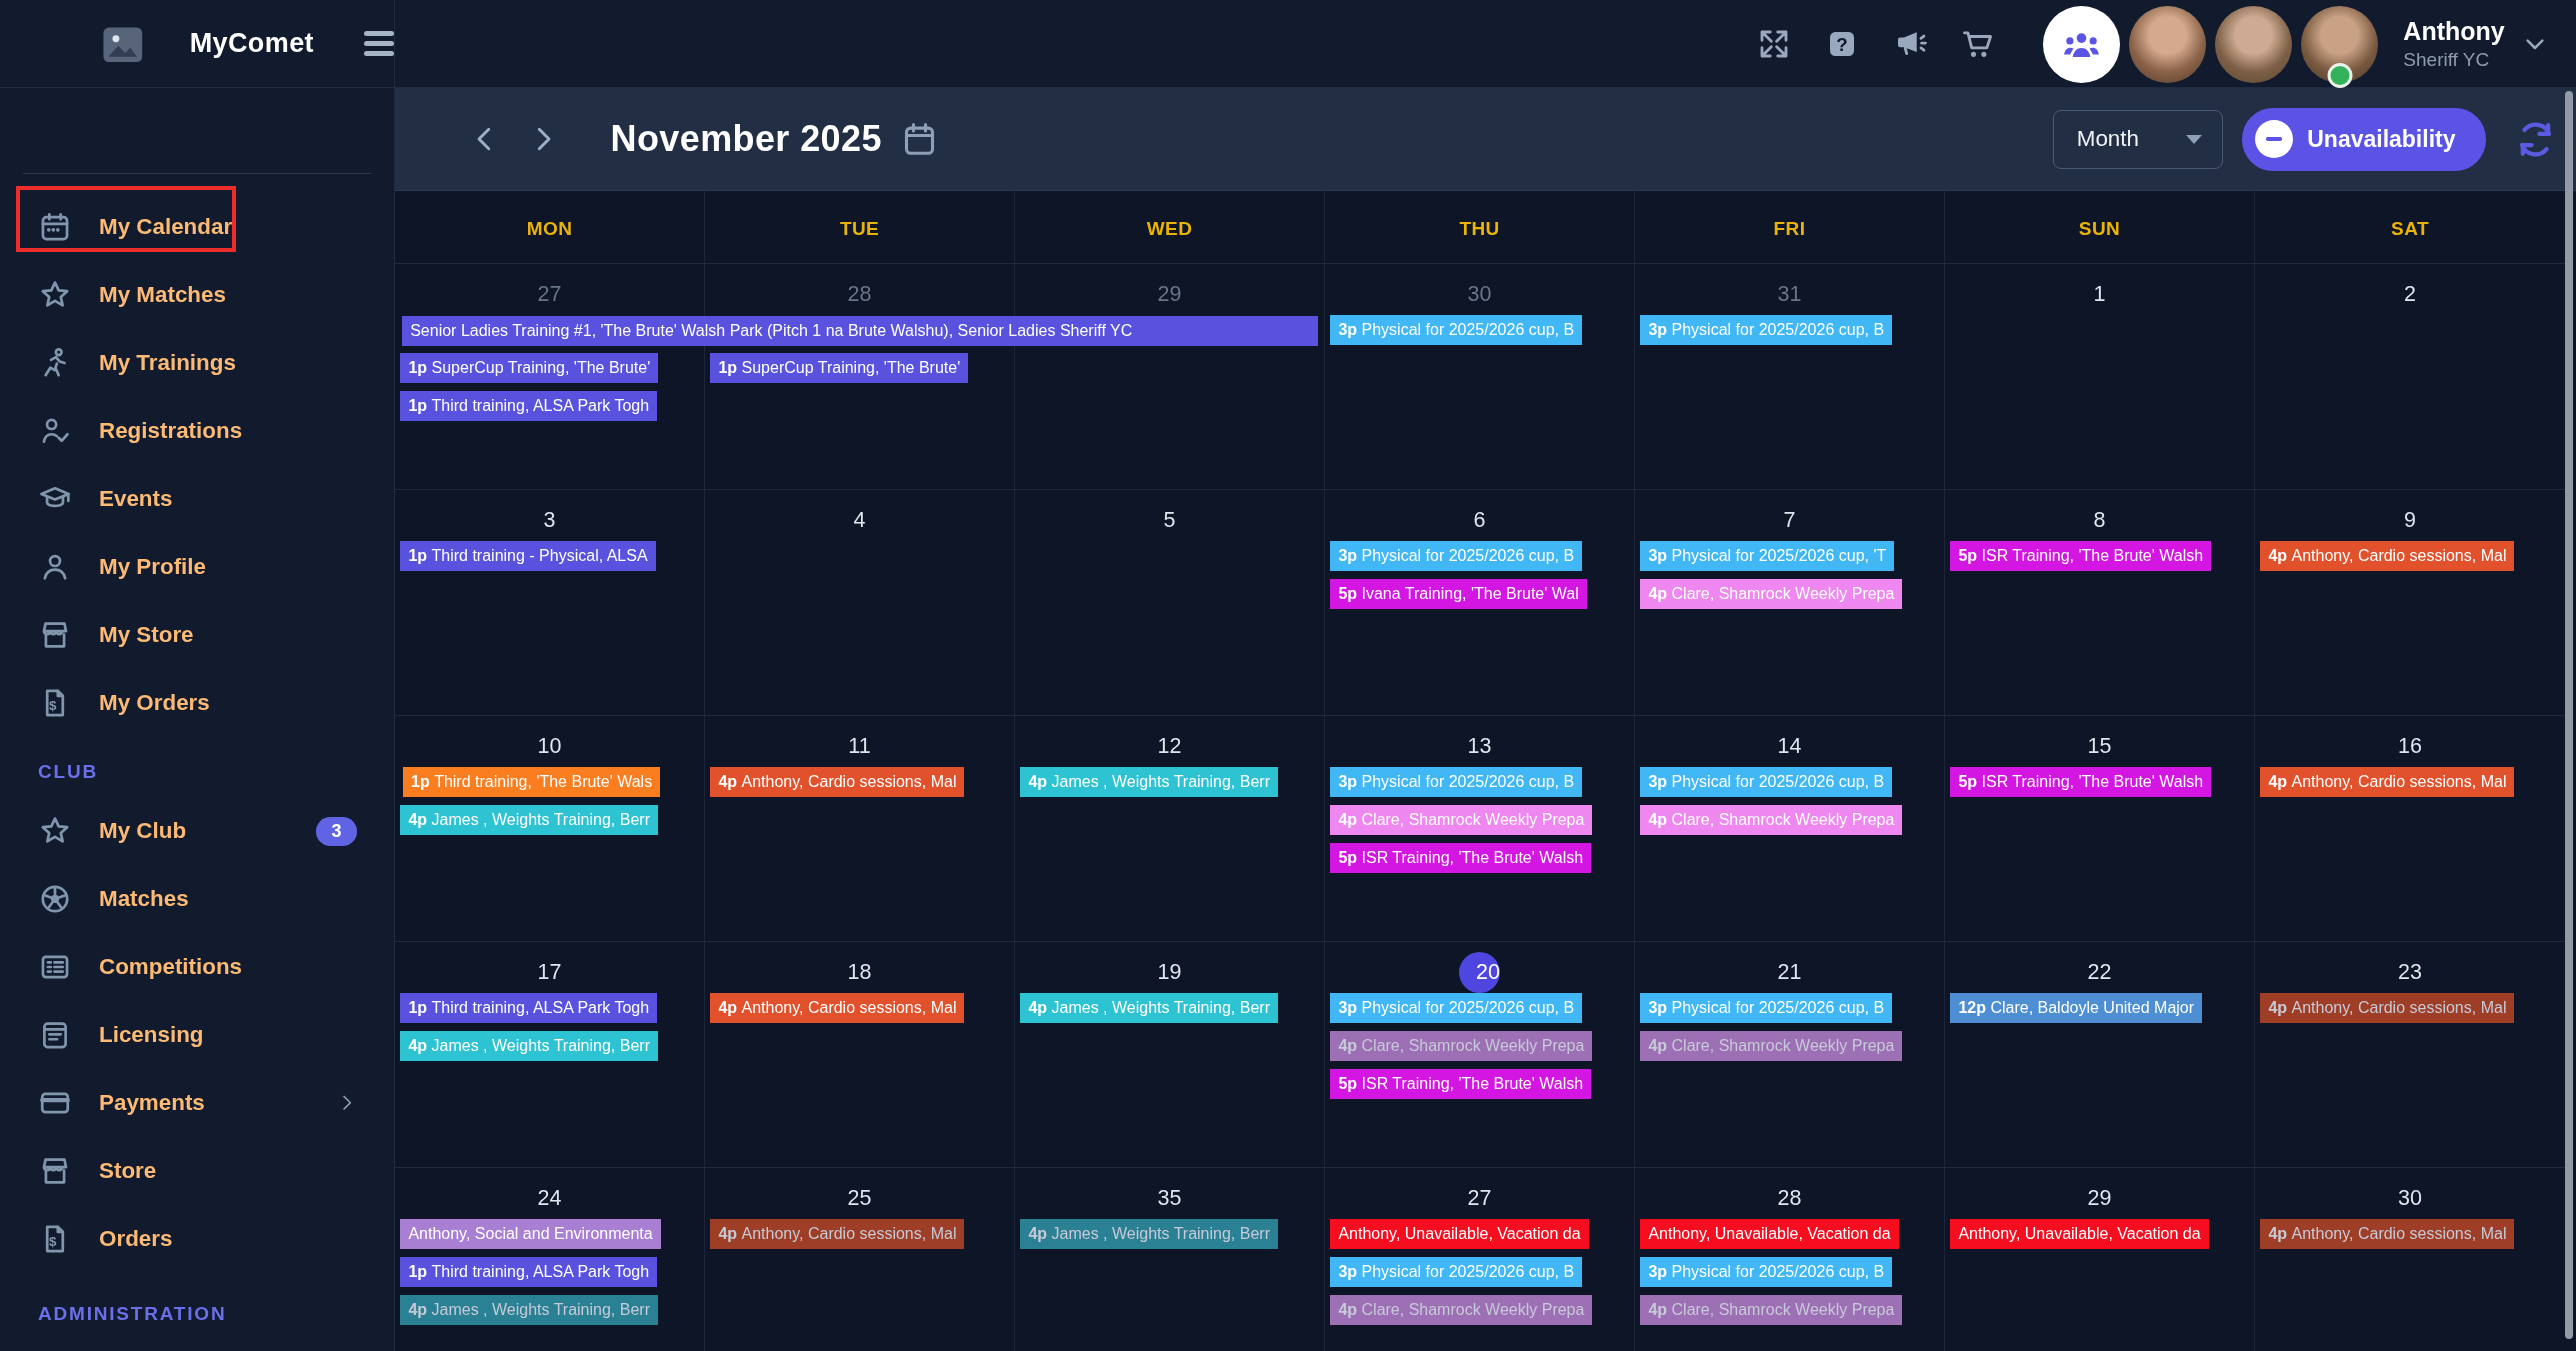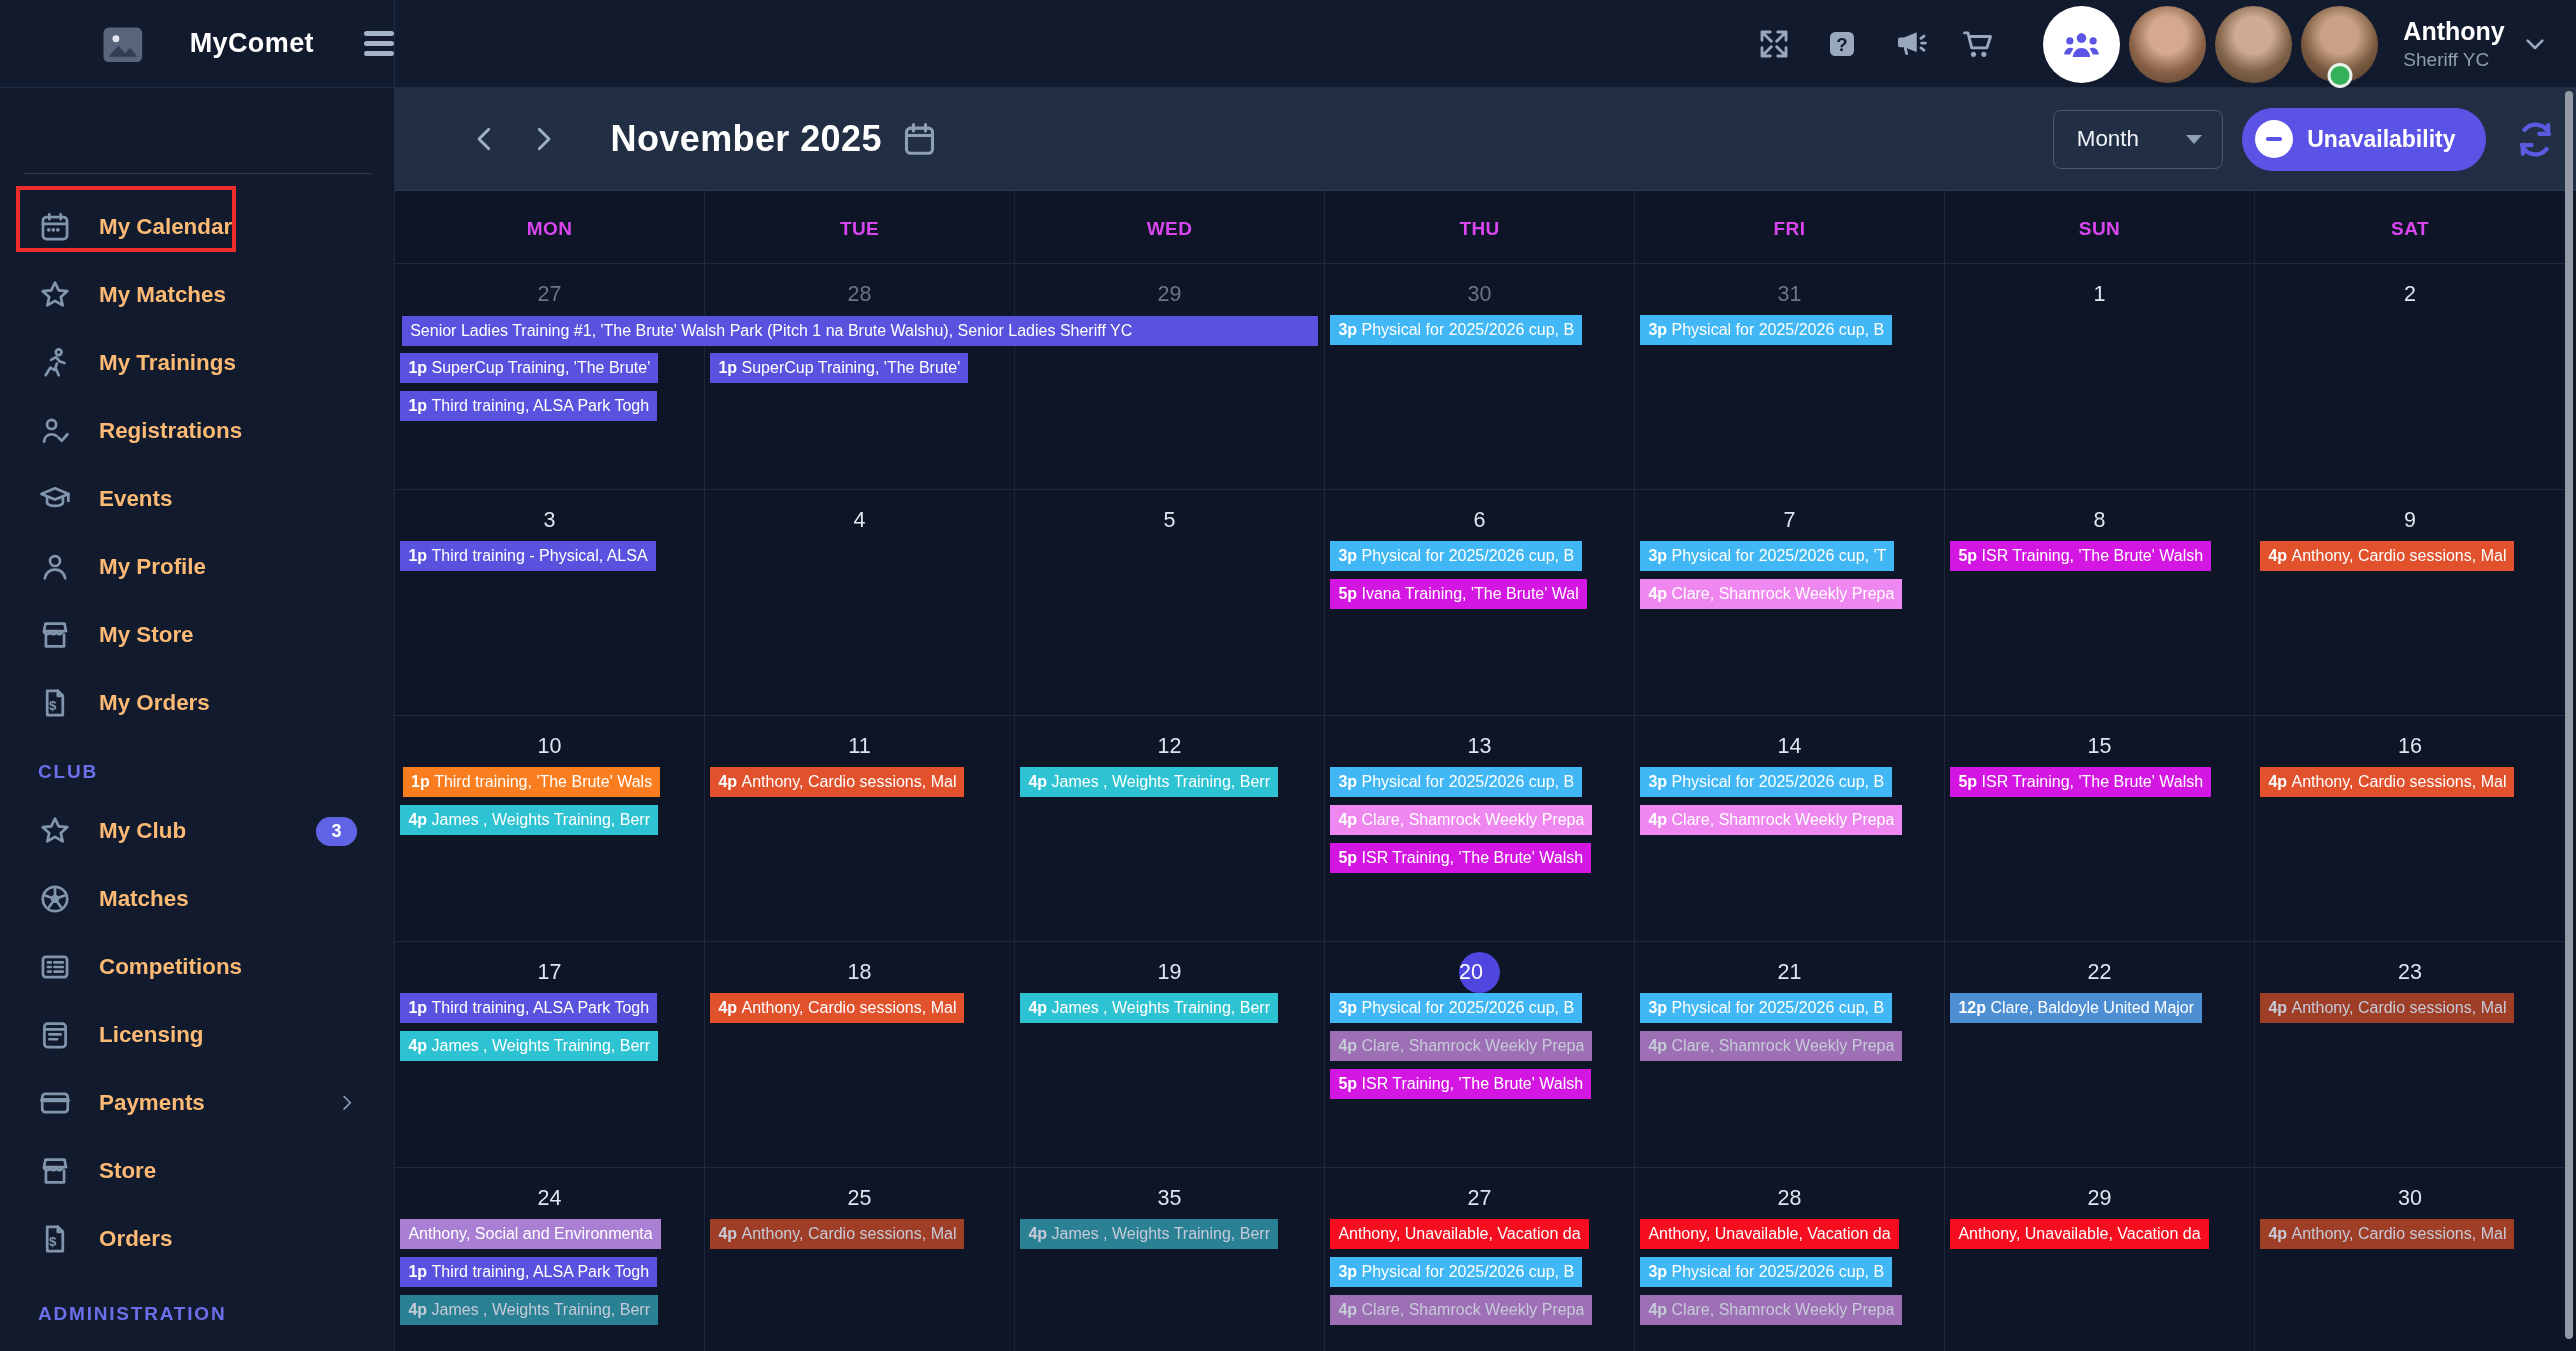--- a/index.html
+++ b/index.html
@@ -77,30 +77,30 @@
   .minus-circle { width:38px; height:38px; border-radius:50%; background:#ffffff;
     display:flex; align-items:center; justify-content:center; margin-right:14.3px; }
   .minus-circle div { width:16px; height:4.5px; background:#5a53e6; border-radius:1.8px; }
   .unavail-label { font-size:23px; font-weight:bold; color:#ffffff; }
   .refresh-ico { width:39px; height:39px; color:#5b5be2; cursor:pointer; }
   .refresh-ico svg { width:100%; height:100%; }
   
   #grid { position:absolute; left:395px; top:191px; width:2170px; height:1161px; }
   .wd-row { display:grid; grid-template-columns:repeat(7,1fr); height:72px; }
   .wd-cell { text-align:center; padding-top:27px; font-size:19px; font-weight:bold;
-    color:#d946ef; letter-spacing:0.4px; border-right:0.9px solid rgba(130,150,185,.13); }
+    color:#eab308; letter-spacing:0.4px; border-right:0.9px solid rgba(130,150,185,.13); }
   .wd-cell:last-child, .day:last-child { border-right:none; }
   .week { position:relative; display:grid; grid-template-columns:repeat(7,1fr); height:226px;
     border-top:0.9px solid rgba(130,150,185,.16); }
   .day { border-right:0.9px solid rgba(130,150,185,.13); overflow:hidden; cursor:pointer; }
   .day-num { display:flex; justify-content:center; margin-top:10.7px; height:39px; align-items:center; }
   .day-num span { font-size:21.5px; font-weight:500; color:#dfe6f0; }
   .day.out .day-num span { color:#69758a; }
   .today-circle { width:41px; height:41px; border-radius:50%; background:#4f46e0;
-    display:flex; align-items:center; justify-content:flex-start; }
+    display:flex; align-items:center; justify-content:flex-end; }
   .today-circle span { color:#ffffff !important; }
   .ev-wrap { margin-top:1.8px; }
   .ev { height:30px; line-height:30px; border-radius:0; margin:0 5.4px 8px 5.4px; padding:0 8px;
     font-size:16px; color:#ffffff; white-space:nowrap; overflow:hidden;
     width:fit-content; max-width:calc(100% - 10.7px); cursor:pointer; }
   .ev b { font-weight:bold; }
   .ev.m { color:#c7cad8; }
   .ev-spacer { height:38px; }
   .span-ev { position:absolute; left:7.2px; top:52px; height:30px; line-height:30px;
     width:calc(300%/7 - 14.3px); max-width:none; margin:0; z-index:2; }

